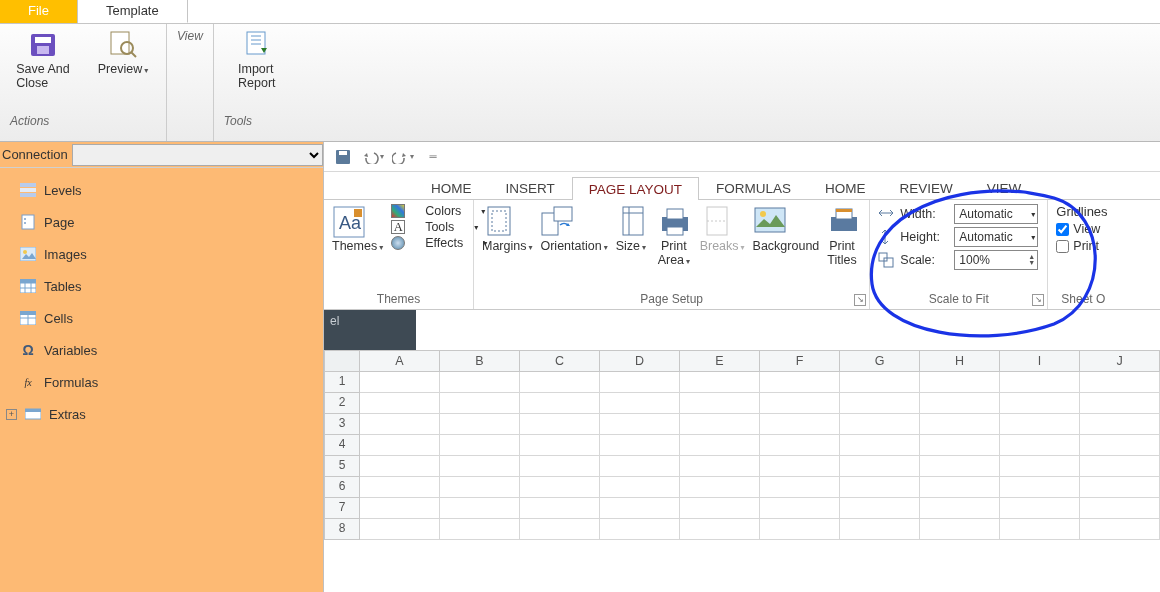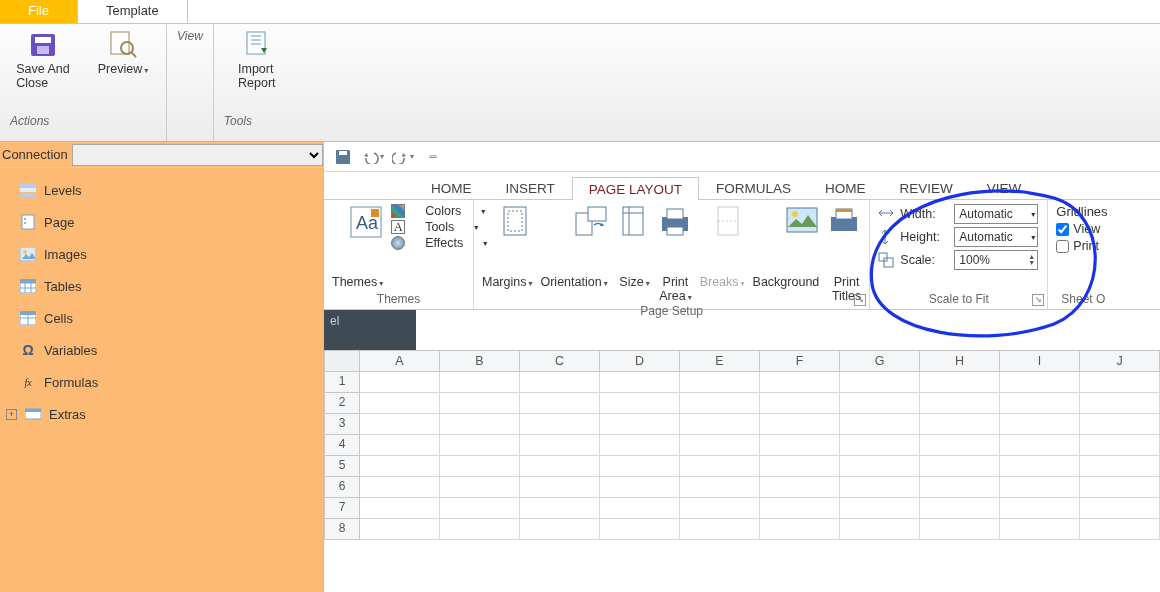--- a/index.html
+++ b/index.html
@@ -37,21 +37,21 @@
 .right-pane { flex:1; background:#fff; position:relative; }
 .qat { height:30px; background:#fff; border-bottom:1px solid #d8d8d8; display:flex; align-items:center; gap:4px; padding-left:6px;}
 .qat .qbtn{ width:26px;height:22px;display:flex;align-items:center;justify-content:center;color:#666;cursor:pointer;}
 .excel-tabs{ height:28px; display:flex; align-items:flex-end; padding-left:90px; gap:0; border-bottom:1px solid #c9c9c9;}
 .xtab{ padding:4px 16px 3px; font-size:13.5px; color:#444; cursor:pointer; border:1px solid transparent; border-bottom:none; }
 .xtab.active{ color:#7f1d1d; border-color:#c9c9c9; background:#fff; position:relative; top:1px;}
 .excel-ribbon{ height:110px; background:#fff; border-bottom:1px solid #c9c9c9; display:flex; position:relative;}
 .xg{ border-right:1px solid #d9d9d9; padding:4px 8px 0; display:flex; flex-direction:column; justify-content:space-between; position:relative;}
 .xg .top{ display:flex; gap:8px; align-items:flex-start;}
 .xg .gl{ text-align:center; font-size:12px; color:#666; padding-bottom:3px;}
-.bigbtn{ display:flex; flex-direction:column; align-items:flex-end; cursor:pointer;gap:36px;}
+.bigbtn{ display:flex; flex-direction:column; align-items:flex-start; cursor:pointer;}
 .bigbtn .ic{ width:34px;height:36px; display:flex;align-items:center;justify-content:center;}
 .bigbtn .lbl{ font-size:12.5px; line-height:1.1; text-align:center;}
 .stack{ display:flex; flex-direction:column; gap:2px; font-size:12.5px;}
 .stack .row{ display:flex; align-items:center; gap:20px; cursor:pointer;}
 .stack .sw{ width:14px;height:14px;border:1px solid #777; }
 .launcher{ position:absolute; right:3px; bottom:3px; width:12px;height:12px; border:1px solid #999; font-size:8px; line-height:10px; text-align:center; color:#666; cursor:pointer;}
 .scalecell{ display:grid; grid-template-columns:18px 50px 84px; gap:3px 4px; align-items:center; font-size:12.5px;}
 .scalecell .si{width:16px;height:16px;}
 .scalecell .val{ height:20px; border:1px solid #888; display:flex; align-items:center; justify-content:space-between; padding:0 2px 0 4px; font-size:12px;}
 .spin{ display:flex; flex-direction:column; line-height:6px; font-size:7px; color:#555;}

